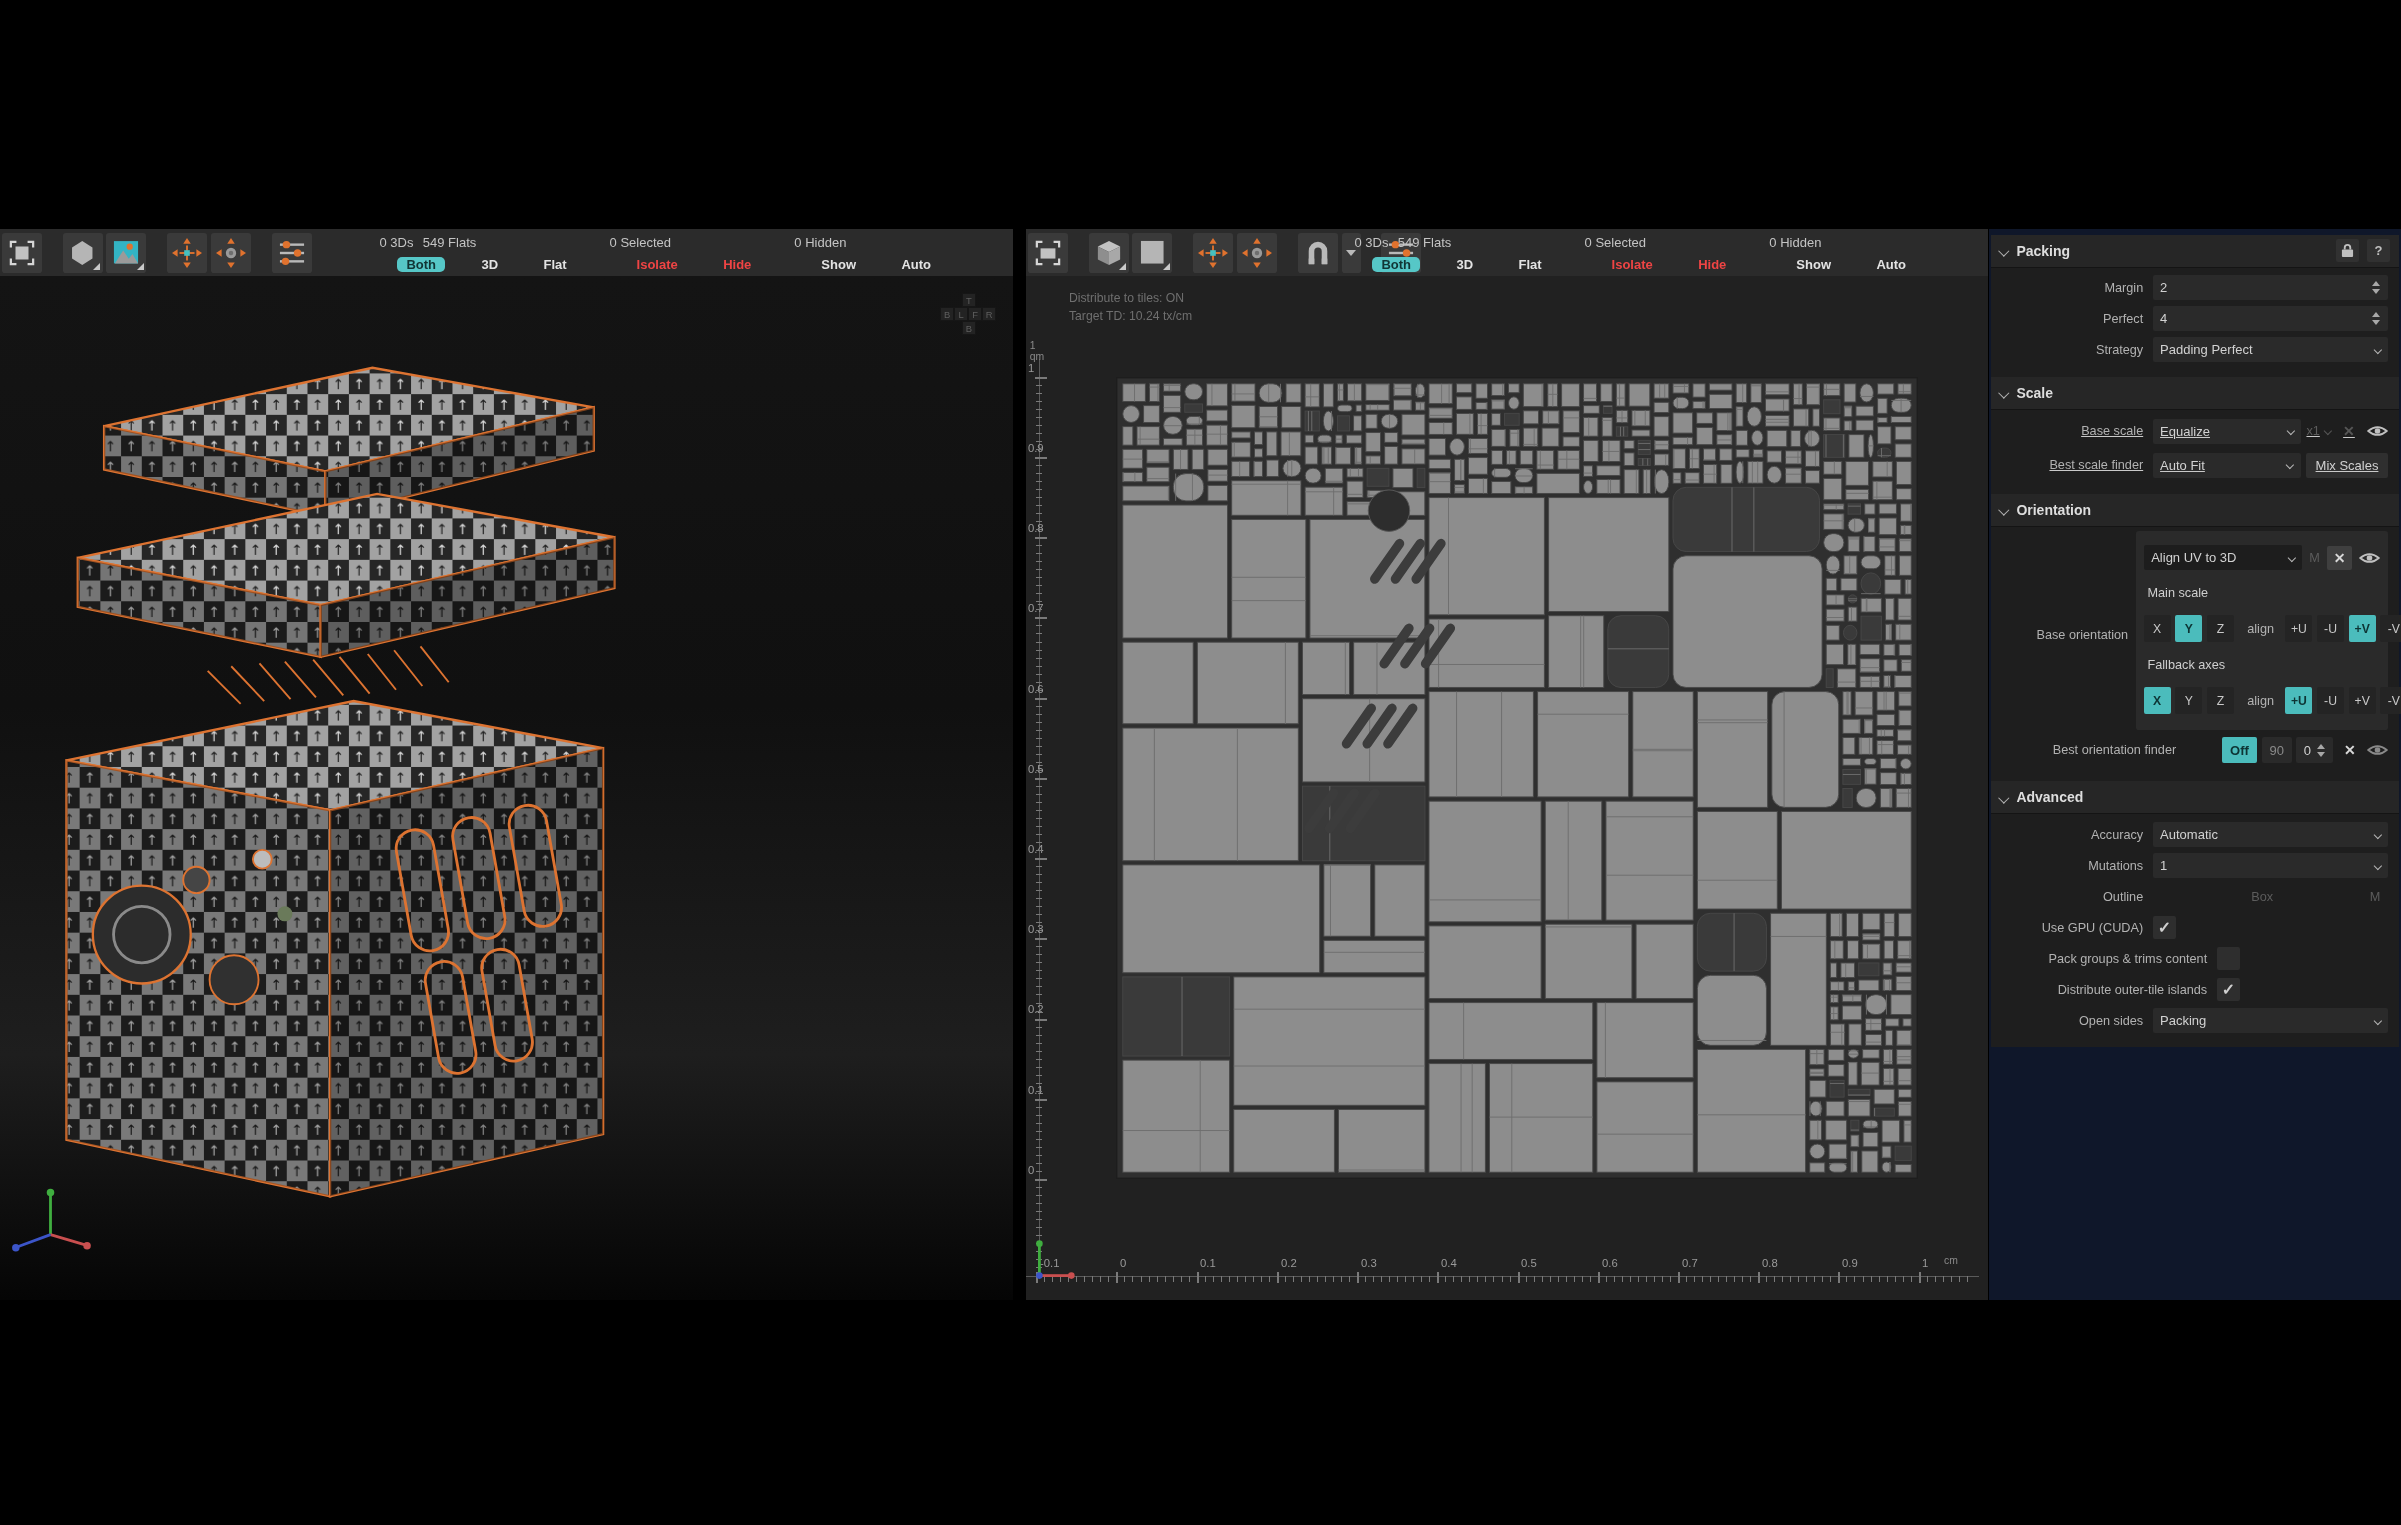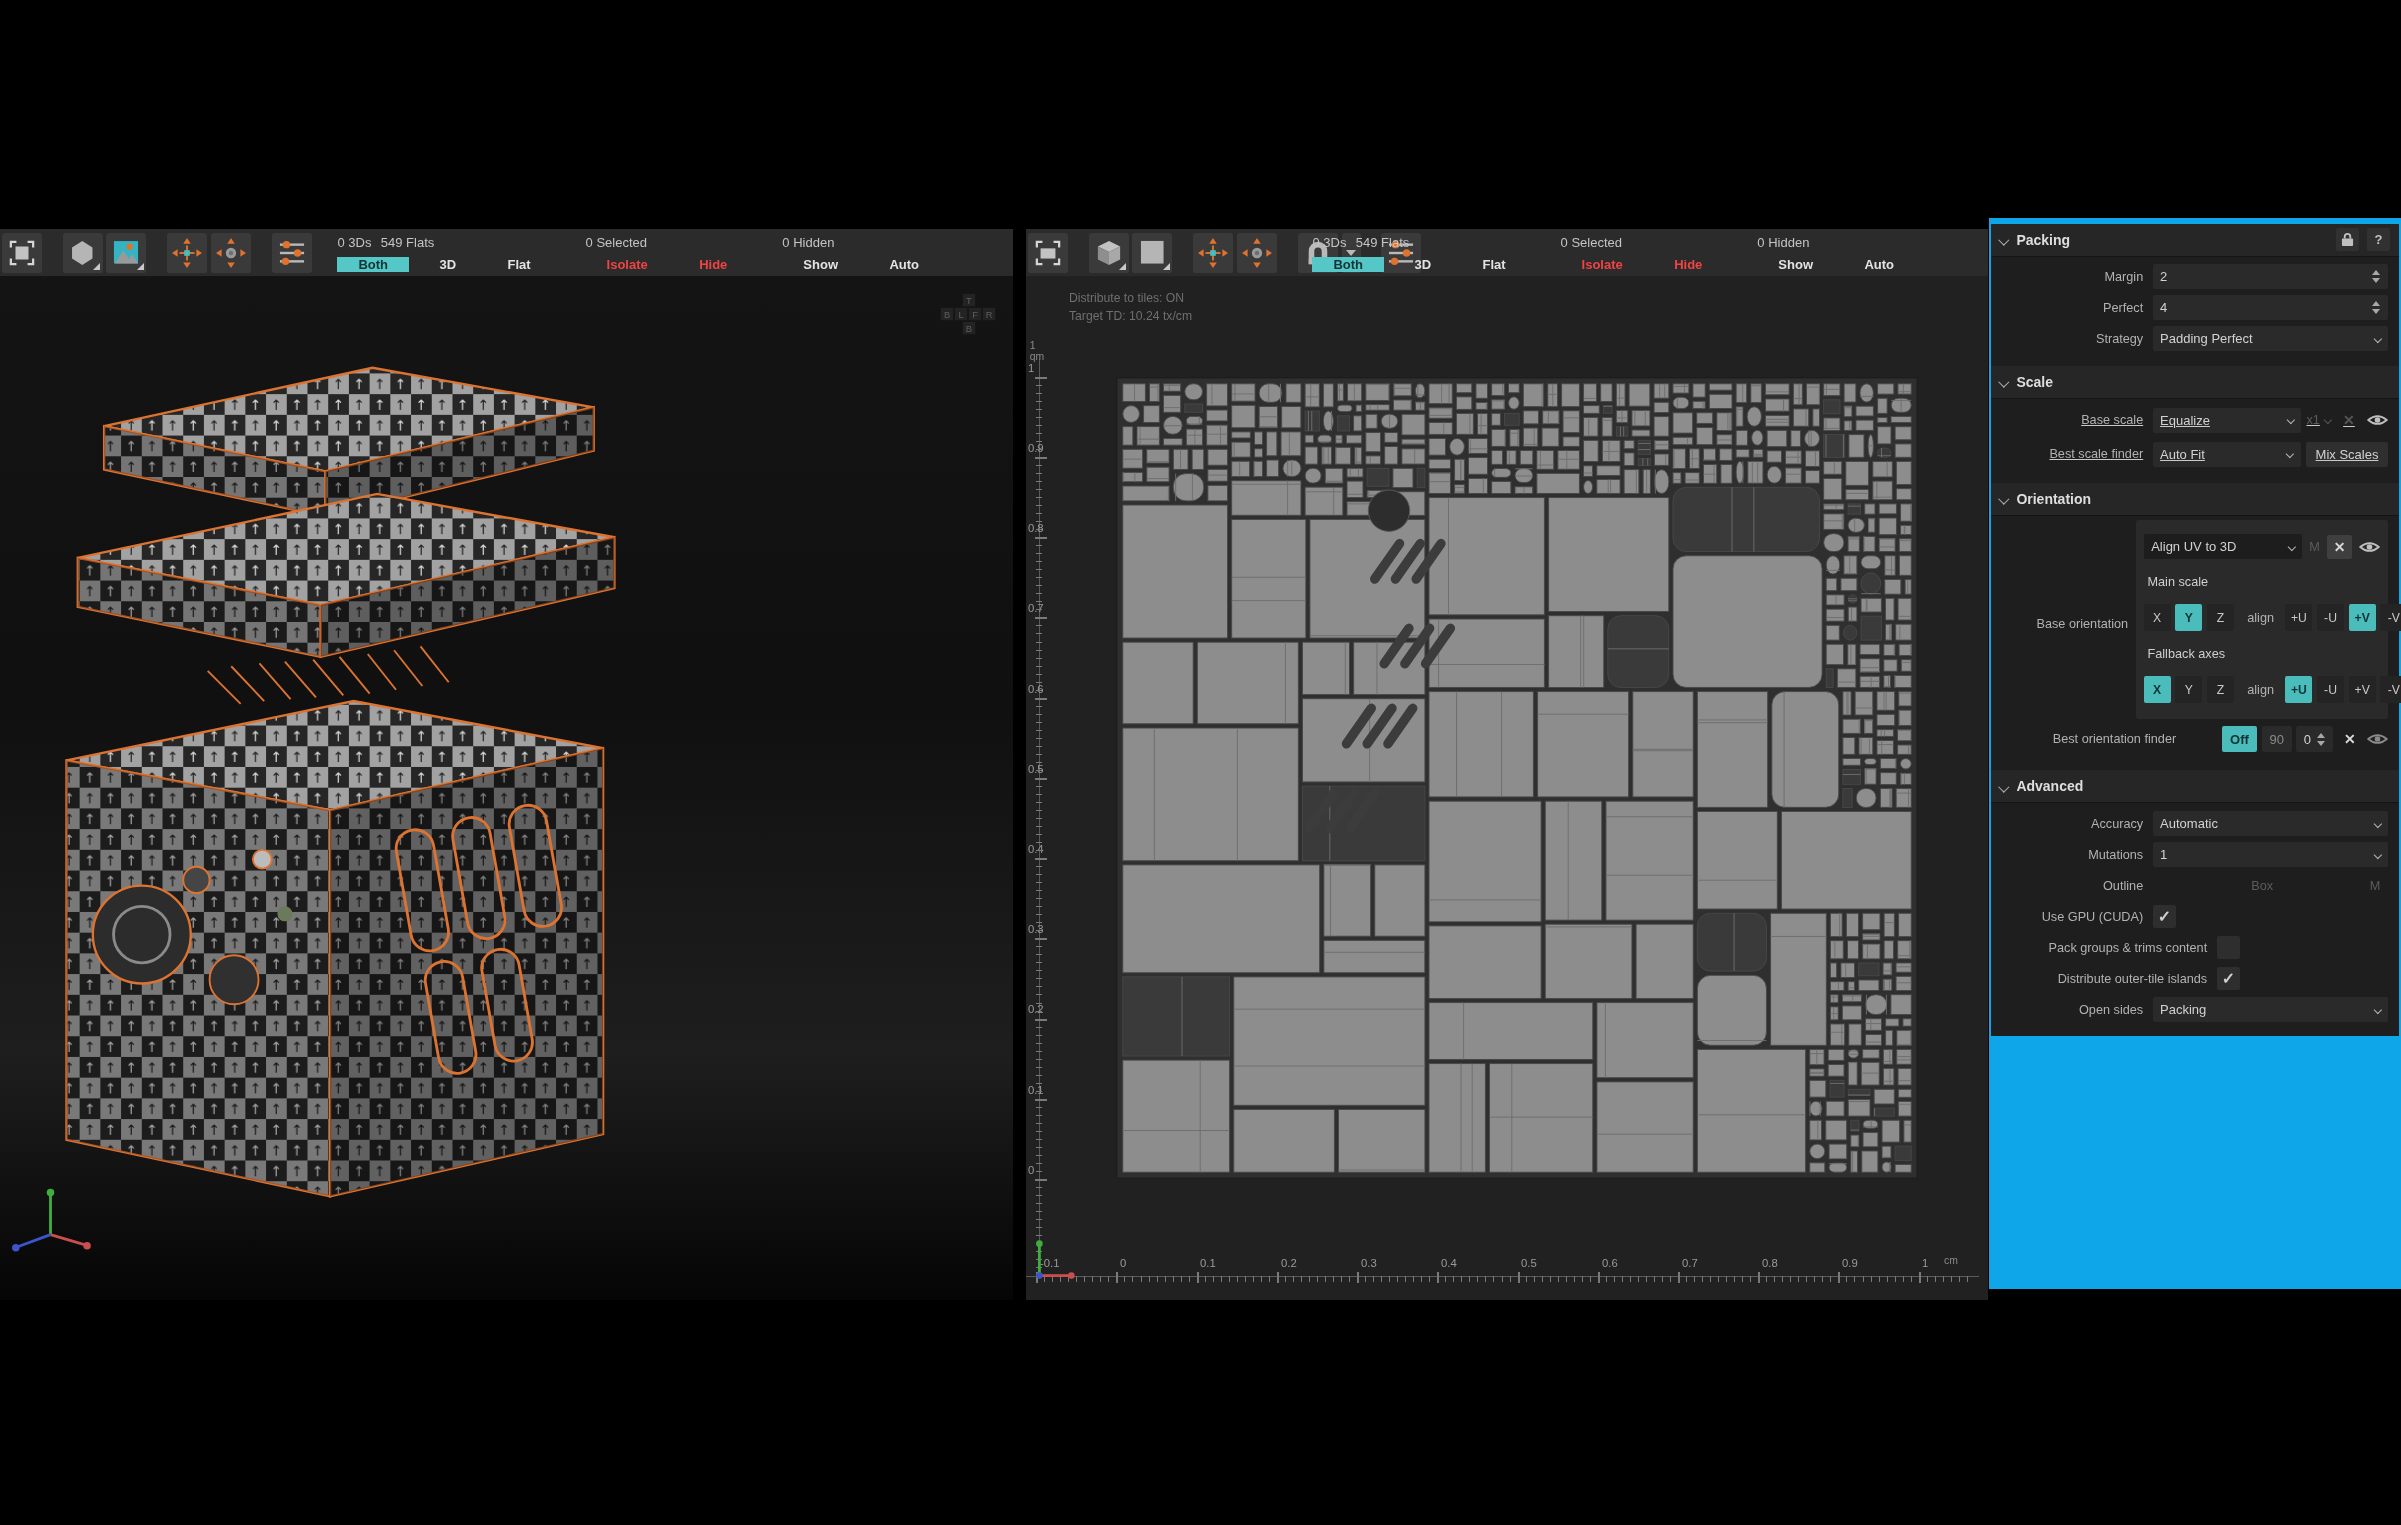--- a/index.html
+++ b/index.html
@@ -18,21 +18,21 @@
   .tgap{width:17px;flex:none;}
   .caret-down{width:0;height:0;border-left:5.6px solid transparent;border-right:5.6px solid transparent;
         border-top:6.6px solid #b9b9b9;}
 
   
   .stats{position:absolute;right:73px;top:2.8px;display:flex;gap:34px;font-size:13px;}
   .stats .col{display:flex;flex-direction:column;gap:0.9px;}
   .stats .r{height:21px;display:flex;align-items:center;gap:9.4px;white-space:nowrap;}
   .stats .r1{color:#c4c4c4;}
   .stats .r2{color:#e3e3e3;font-weight:bold;}
-  .chip{padding:0 21px;border-radius:0;}
+  .chip{padding:0 9px;border-radius:5px;margin-left:18px;}
   .chip.on{background:#56c7c7;color:#113535;}
   .dim{color:#ef4444;}
 
   
   .viewport{position:absolute;top:276px;height:1024px;}
   .vp3d{left:0;width:1013px;
      background:linear-gradient(180deg,#141414 0%,#101010 42%,#1e1e1e 76%,#050505 100%);}
   .vpuv{left:1026px;width:962px;background:#212121;}
 
   .uv-overlay{position:absolute;left:43px;top:13px;font-size:12.2px;color:#6f6f6f;line-height:18px;}
@@ -43,21 +43,21 @@
   .ticklbl{position:absolute;font-size:11.3px;color:#9a9a9a;white-space:nowrap;}
   .rline{position:absolute;background:#5a5a5a;}
   .runit{position:absolute;font-size:10.4px;color:#8a8a8a;}
 
   
   .vcross{position:absolute;right:17px;top:17px;width:56px;height:51px;color:#5f5f5f;font-size:9.4px;}
   .vcross span{position:absolute;width:12.2px;height:12.2px;background:#232323;border:0.9px solid #161616;
       display:flex;align-items:center;justify-content:center;}
 
   
-  .panel{position:absolute;left:1989px;top:218px;width:412px;height:1071px;background:#0ea5e9;
+  .panel{position:absolute;left:1989px;top:229px;width:412px;height:1071px;background:#0f172a;
          padding:5.6px 0 0 0;box-sizing:border-box;font-size:13px;}
   .sections{background:#1e1e1e;margin:0 1.9px;}
   .shead{height:32px;background:#262626;display:flex;align-items:center;padding:0 9.4px;gap:8.5px;
          border-bottom:0.9px solid #141414;margin-top:3.8px;cursor:pointer;}
   .shead:first-child{margin-top:0;}
   .shead .title{font-weight:bold;color:#dedede;font-size:14px;flex:1;}
   .chev{display:inline-block;width:6.6px;height:6.6px;border-right:1.9px solid #b5b5b5;border-bottom:1.9px solid #b5b5b5;
         transform:rotate(45deg);flex:none;}
   .chev.small{width:4.7px;height:4.7px;margin-left:auto;}
   .hicon{width:22.6px;height:22.6px;background:#313131;border-radius:1.9px;display:flex;align-items:center;

